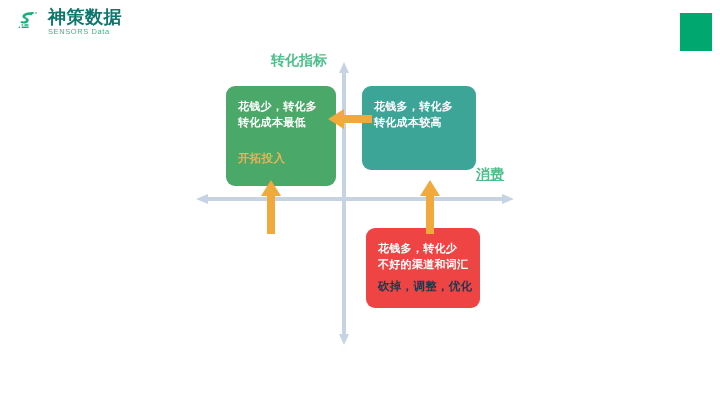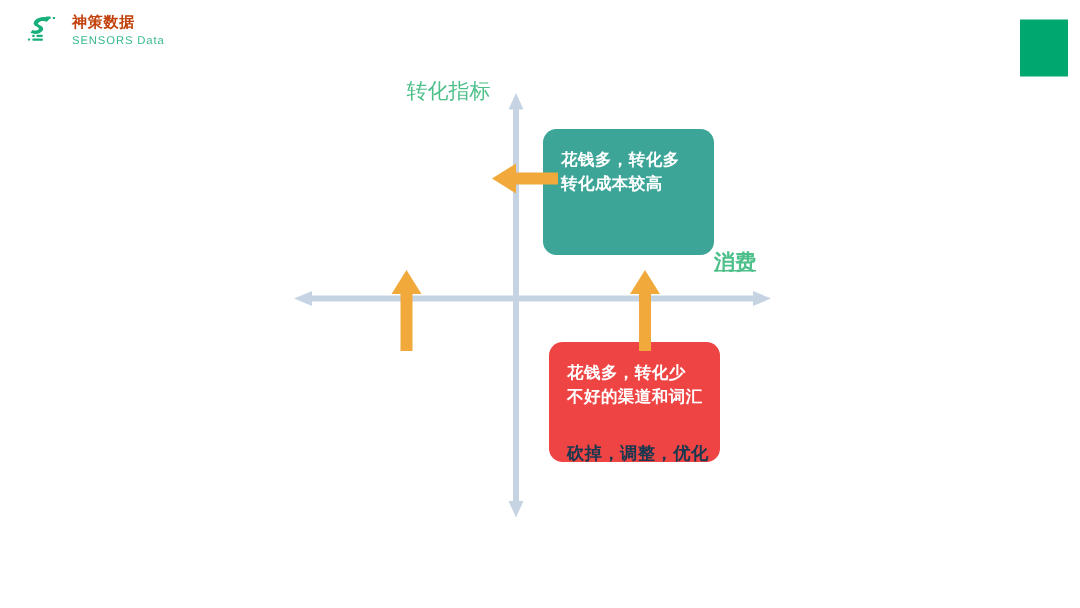--- a/index.html
+++ b/index.html
@@ -9,21 +9,21 @@
     font-family: "Liberation Sans", "DejaVu Sans", sans-serif;
     overflow: hidden;
   }
   .slide { position: relative; width: 720px; height: 405px; background:#fff; }
 
   
   .logo { position: absolute; left: 16px; top: 8px; display: flex; align-items: center; gap: 6px; }
   .logo-mark { width: 26px; height: 26px; position: relative; flex: 0 0 auto; }
   .logo-text { display: flex; flex-direction: column; line-height: 1; }
   .logo-cn {
-    font-size: 10px; font-weight: bold; color: #c2410c; letter-spacing: .5px;
+    font-size: 18px; font-weight: bold; color: #0f766e; letter-spacing: .5px;
     font-family: "DejaVu Sans", sans-serif;
   }
   .logo-en {
     font-size: 7.5px; color: #35b98a; letter-spacing: .6px; margin-top: 2px;
     font-family: "Liberation Sans", sans-serif;
   }
 
   
   .corner-block {
     position: absolute; right: 8px; top: 13px;
@@ -34,21 +34,21 @@
   .axis-h {
     position: absolute; left: 196px; top: 194px; width: 318px; height: 10px;
   }
   .axis-v {
     position: absolute; left: 339px; top: 62px; width: 10px; height: 283px;
   }
   .axis-h svg, .axis-v svg { display:block; width:100%; height:100%; }
 
   .label-top {
     position: absolute; left: 271px; top: 52px;
-    font-size: 14px; font-weight: normal; color: #4cbf8a;
+    font-size: 14px; font-weight: bold; color: #4cbf8a;
     font-family: "DejaVu Sans", sans-serif; white-space: nowrap;
   }
   .label-right {
     position: absolute; left: 476px; top: 166px;
     font-size: 14px; font-weight: bold; color: #4cbf8a;
     font-family: "DejaVu Sans", sans-serif; white-space: nowrap; text-decoration: underline;
   }
 
   
   .qbox {
@@ -67,21 +67,21 @@
 
   #box-tl { left: 226px; top: 86px; width: 110px; height: 100px; background: #4aa868; }
   #box-tr { left: 362px; top: 86px; width: 114px; height: 84px; background: #3da597; }
   #box-bl { left: 226px; top: 228px; width: 110px; height: 100px; background: #9d9d9d; }
   #box-br { left: 366px; top: 228px; width: 114px; height: 80px; background: #ef4444; }
 
   #box-tl .line, #box-tr .line, #box-bl .line, #box-br .line { color: #ffffff; }
   #box-tl .action { color: #f0b254; margin-top: 20px; }
   #box-tr .action { color: #f0b254; margin-top: 20px; }
   #box-bl .action { color: #1a1a1a; margin-top: 19px; }
-  #box-br .action { color: #17384f; margin-top: 22px; font-family: Liberation Mono, monospace; }
+  #box-br .action { color: #17384f; margin-top: 6px; font-family: Liberation Mono, monospace; }
 
   
   .oarrow { position: absolute; }
   .oarrow svg { display: block; width: 100%; height: 100%; }
   #arrow-left  { left: 328px; top: 108px; width: 44px; height: 22px; }
   #arrow-up-l  { left: 260px; top: 180px; width: 22px; height: 54px; }
   #arrow-up-r  { left: 419px; top: 180px; width: 22px; height: 54px; }
 </style>
 </head>
 <body>
@@ -118,20 +118,25 @@
 
   <div class="axis-h">
     <svg viewBox="0 0 318 10" preserveAspectRatio="none" aria-hidden="true">
       <polygon points="0,5 12,0 12,3 306,3 306,0 318,5 306,10 306,7 12,7 12,10" fill="#c6d3e3"></polygon>
     </svg>
   </div>
 
   <div class="label-top">转化指标</div>
   <div class="label-right">消费</div>
 
+  <div class="qbox" id="box-tl">
+    <div class="line">花钱少，转化多</div>
+    <div class="line">转化成本最低</div>
+    <div class="action">开拓投入</div>
+  </div>
 
   <div class="qbox" id="box-tr">
     <div class="line">花钱多，转化多</div>
     <div class="line">转化成本较高</div>
   </div>
 
 
   <div class="qbox" id="box-br">
     <div class="line">花钱多，转化少</div>
     <div class="line">不好的渠道和词汇</div>

